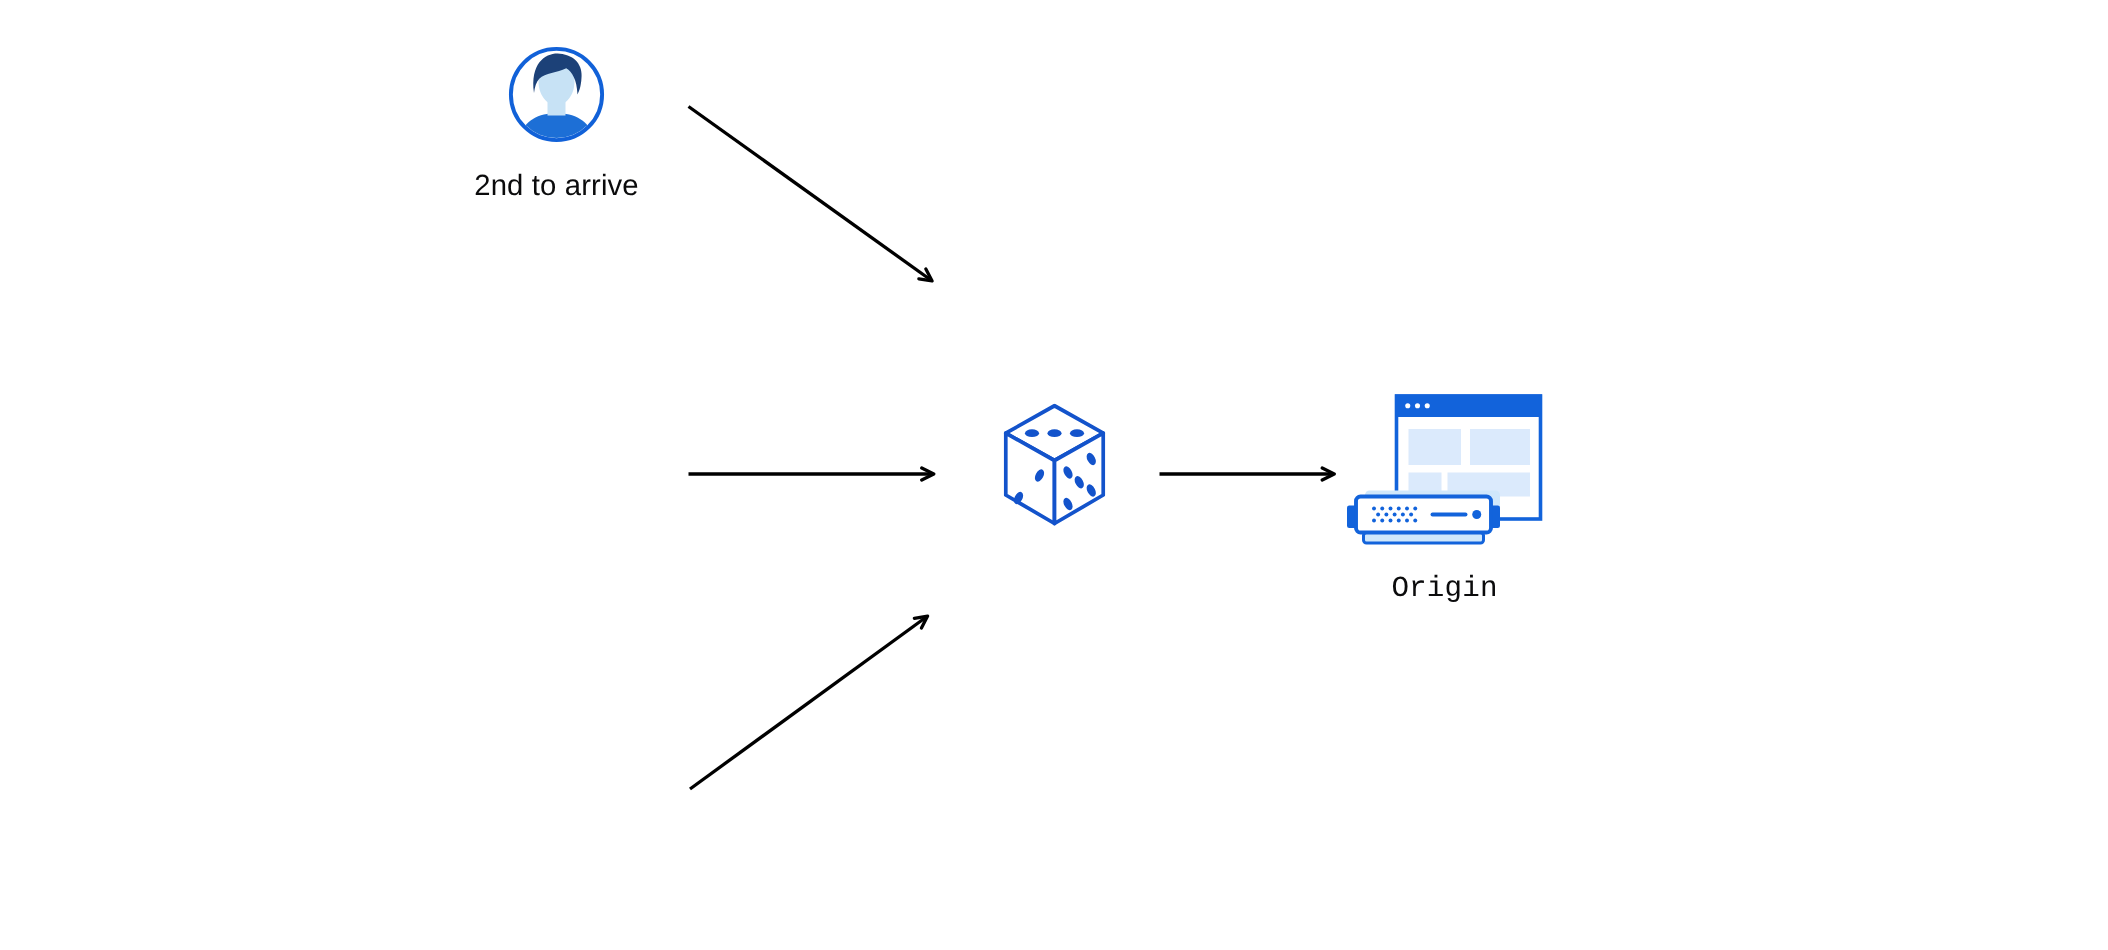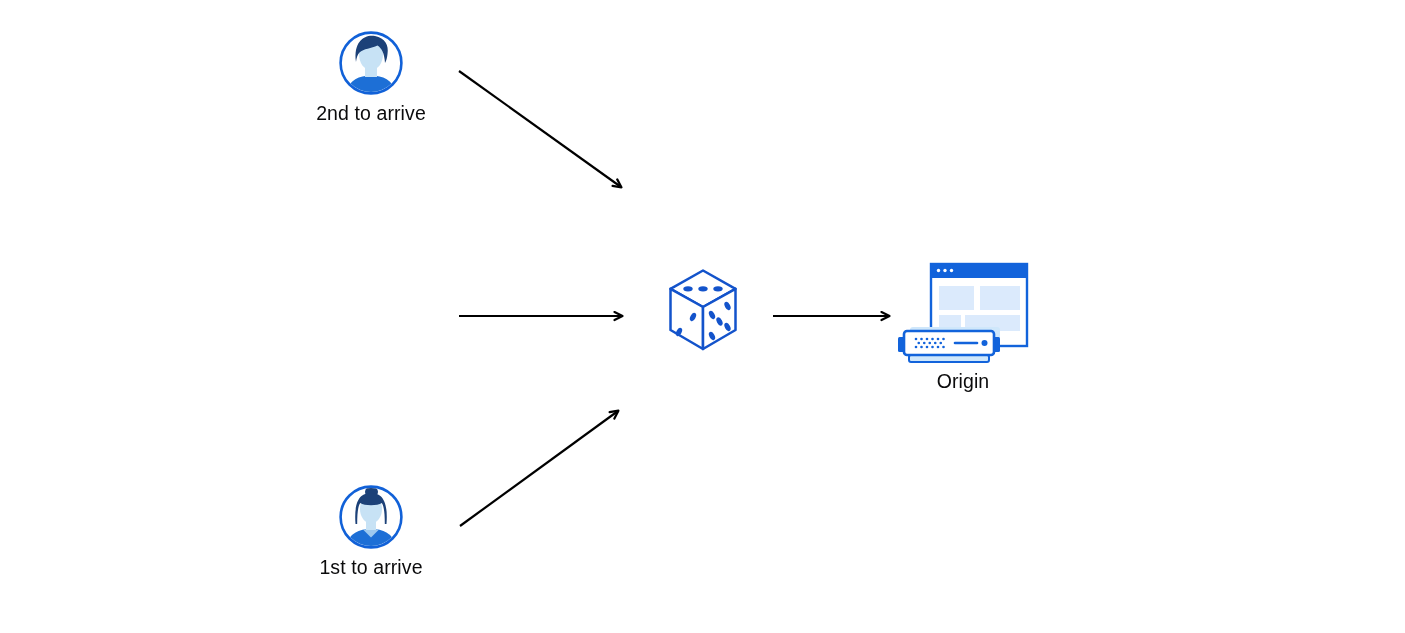--- a/index.html
+++ b/index.html
@@ -16,29 +16,29 @@
     left: 0; top: 0;
     width: 1405px; height: 633px;
   }
   .node {
     position: absolute;
     display: flex;
     flex-direction: column;
     align-items: center;
   }
   .node-label {
-    margin-top: 6px;
+    margin-top: 17px;
     font-size: 19.5px;
     line-height: 22px;
     color: #0b0b0c;
     letter-spacing: 0.1px;
     white-space: nowrap;
     text-align: center;
   }
-  .origin-label { margin-top: 2px; }
+  .origin-label { margin-top: 13px; font-family: Liberation Mono, monospace; }
 </style>
 </head>
 <body>
 
 <div class="canvas">
 
   <svg class="arrows-layer" viewBox="0 0 1405 633" xmlns="http://www.w3.org/2000/svg" aria-hidden="true">
     <defs>
       <marker id="ah" markerWidth="13" markerHeight="13" refX="9" refY="5.5" orient="auto" markerUnits="userSpaceOnUse">
         <path d="M1.5,1.5 L9.5,5.5 L1.5,9.5" fill="none" stroke="#000000" stroke-width="2.2" stroke-linecap="round" stroke-linejoin="round"></path>
@@ -62,39 +62,20 @@
         <path d="M8,66 C9,51 20,45.5 33,45.5 C46,45.5 57,51 58,66 Z" fill="#1d6fd6"></path>
         <rect x="27" y="34" width="12" height="13" fill="#c7e2f5"></rect>
         <path d="M21,24 C21,14 26,11 33,11 C40,11 45,14 45,24 C45,33 40,40 33,40 C26,40 21,33 21,24 Z" fill="#c7e2f5"></path>
         <path d="M18,32 C15,10 28,4 37,6 C47,8 51,15 49.5,24 C49,28 48.5,30 47,33 C46.5,23 43.5,18 39.5,15.5 C33.5,18.5 25.5,18.5 21.5,22.5 C19.5,24.5 18.5,28 18,32 Z" fill="#1c4178"></path>
       </g>
     </svg>
     <div class="node-label">2nd to arrive</div>
   </div>
 
 
-  <div class="node" style="left:301px; top:484px; width:140px;">
-    <svg width="66" height="66" viewBox="0 0 66 66" xmlns="http://www.w3.org/2000/svg">
-      <defs>
-          <clipPath id="c3">
-            <circle cx="33" cy="33" r="29"></circle>
-          </clipPath>
-        </defs>
-      <circle cx="33" cy="33" r="30.4" fill="#ffffff" stroke="#1161d8" stroke-width="2.6"></circle>
-      <g clip-path="url(#c3)">
-        <path d="M7,66 C9,50 20,45 33,45 C46,45 57,50 59,66 Z" fill="#1d6fd6"></path>
-        <path d="M25,45.5 L41,45.5 L33,53.5 Z" fill="#9ec9ef"></path>
-        <rect x="28" y="34" width="10" height="12" fill="#c7e2f5"></rect>
-        <ellipse cx="33.5" cy="8" rx="6.5" ry="5.5" fill="#1c4178"></ellipse>
-        <path d="M22,25 C22,16 27,13 33,13 C39,13 44,16 44,25 C44,33 39,39.5 33,39.5 C27,39.5 22,33 22,25 Z" fill="#c7e2f5"></path>
-        <path d="M17.5,40 C15.5,14 24,9 33,9 C42,9 50.5,14 48.5,40 L46.8,40 C46.8,28 45.8,22 43.8,19 C39.5,22 26.5,22 22.2,19 C20.2,22 19.2,28 19.2,40 Z" fill="#1c4178"></path>
-      </g>
-    </svg>
-    <div class="node-label">1st to arrive</div>
-  </div>
 
   <div class="node" style="left:669px; top:269px; width:68px;">
     <svg width="68" height="82" viewBox="0 0 68 82" xmlns="http://www.w3.org/2000/svg">
       <g stroke="#1353cb" stroke-width="2.5" stroke-linejoin="round" fill="#ffffff">
         <path d="M34,1.5 L66.5,19.8 L34,38 L1.5,19.8 Z"></path>
         <path d="M1.5,19.8 L34,38 L34,80 L1.5,61 Z"></path>
         <path d="M34,38 L66.5,19.8 L66.5,61 L34,80 Z"></path>
       </g>
       <g fill="#1353cb">
         <ellipse cx="19" cy="19.8" rx="4.7" ry="2.6"></ellipse>

